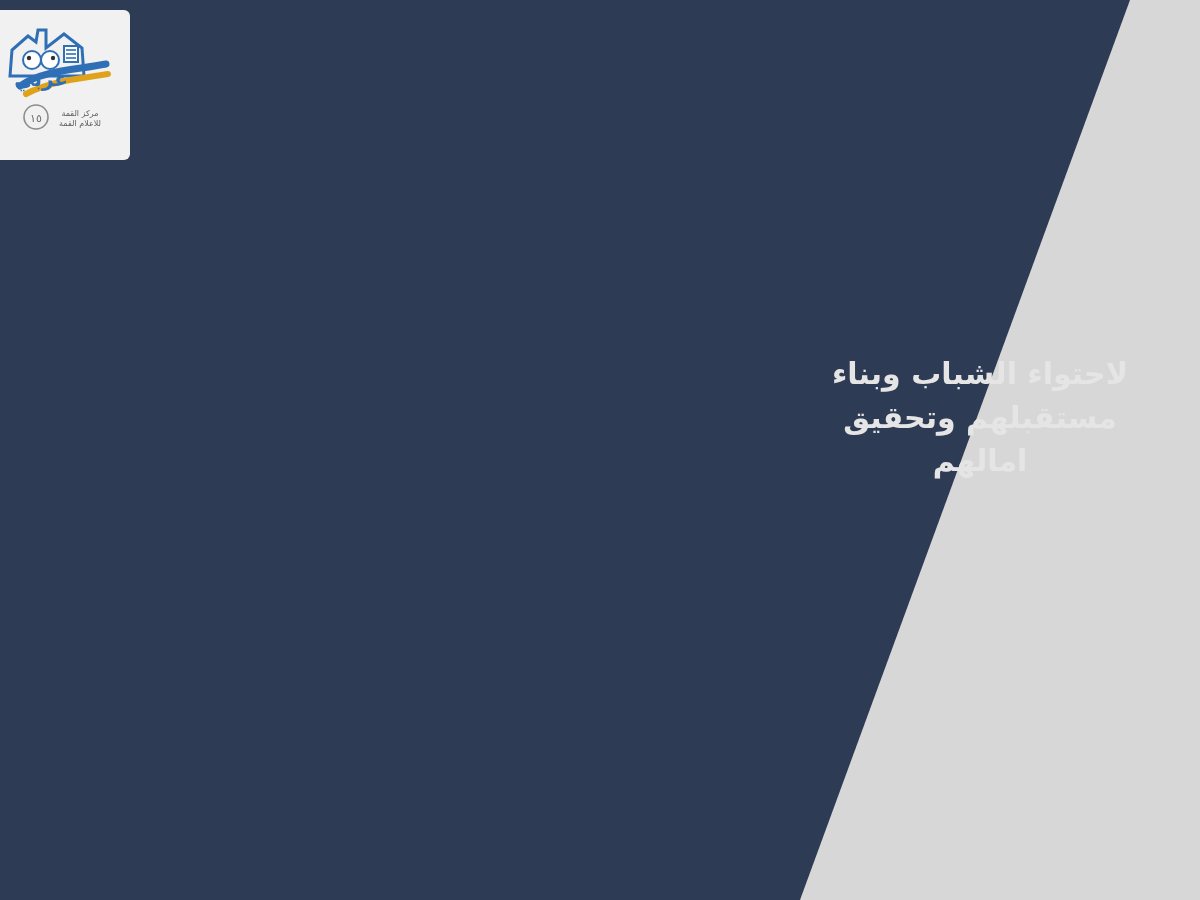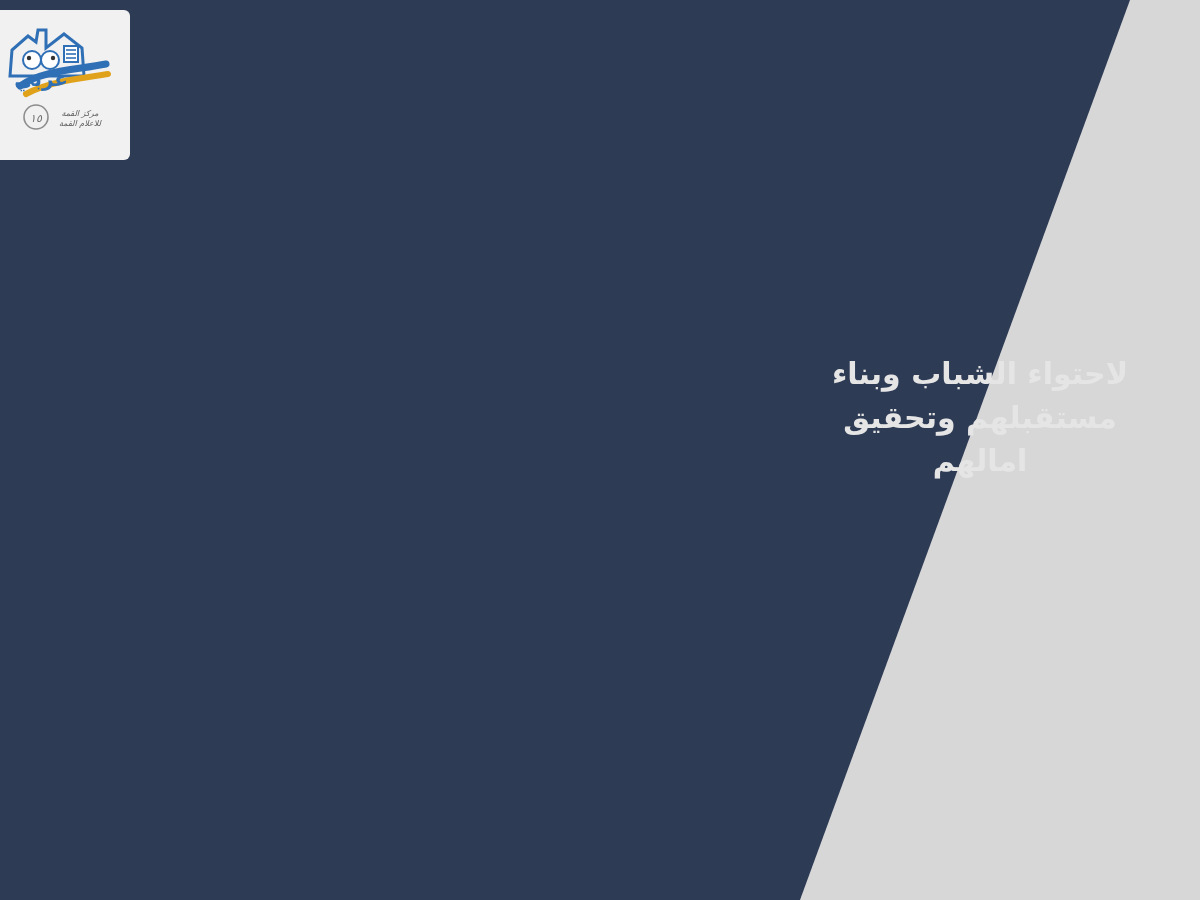--- a/index.html
+++ b/index.html
@@ -47,21 +47,20 @@
     width: 120px;
     height: 86px;
     position: relative;
   }
   .logo-sub {
     margin-top: 2px;
     display: flex;
     flex-direction: row-reverse;
     align-items: center;
     gap: 10px;
-    font-style: italic;
   }
   .logo-sub-text {
     font-size: 8px;
     color: #5c5c5c;
     line-height: 1.25;
     text-align: center;
   }
   .logo-sub-text div { white-space: nowrap; }
 
   

